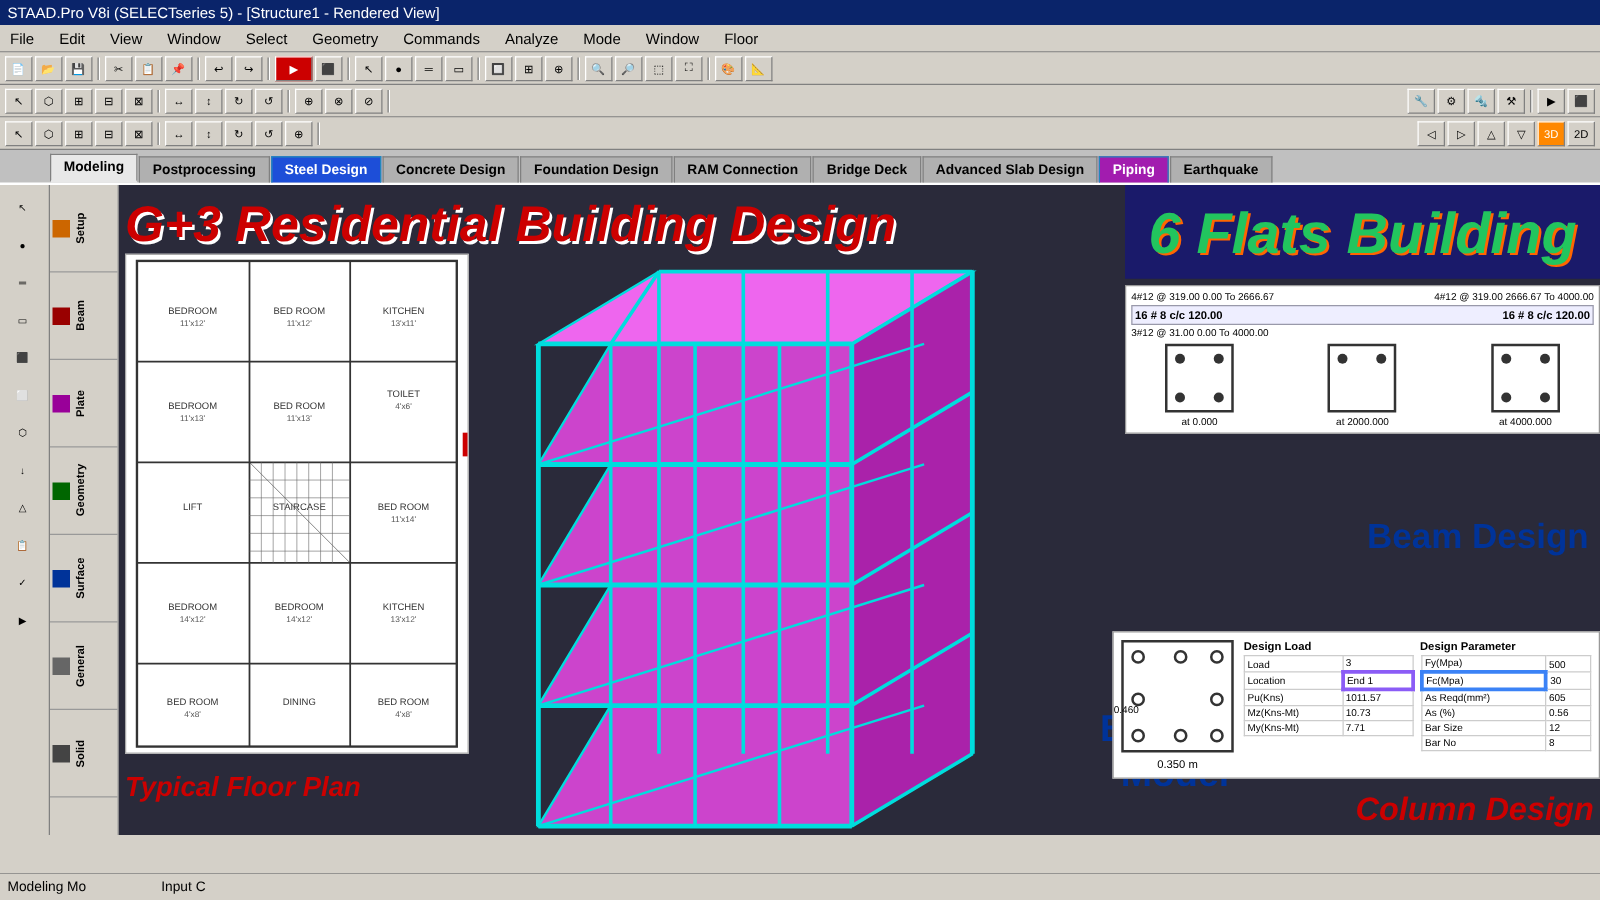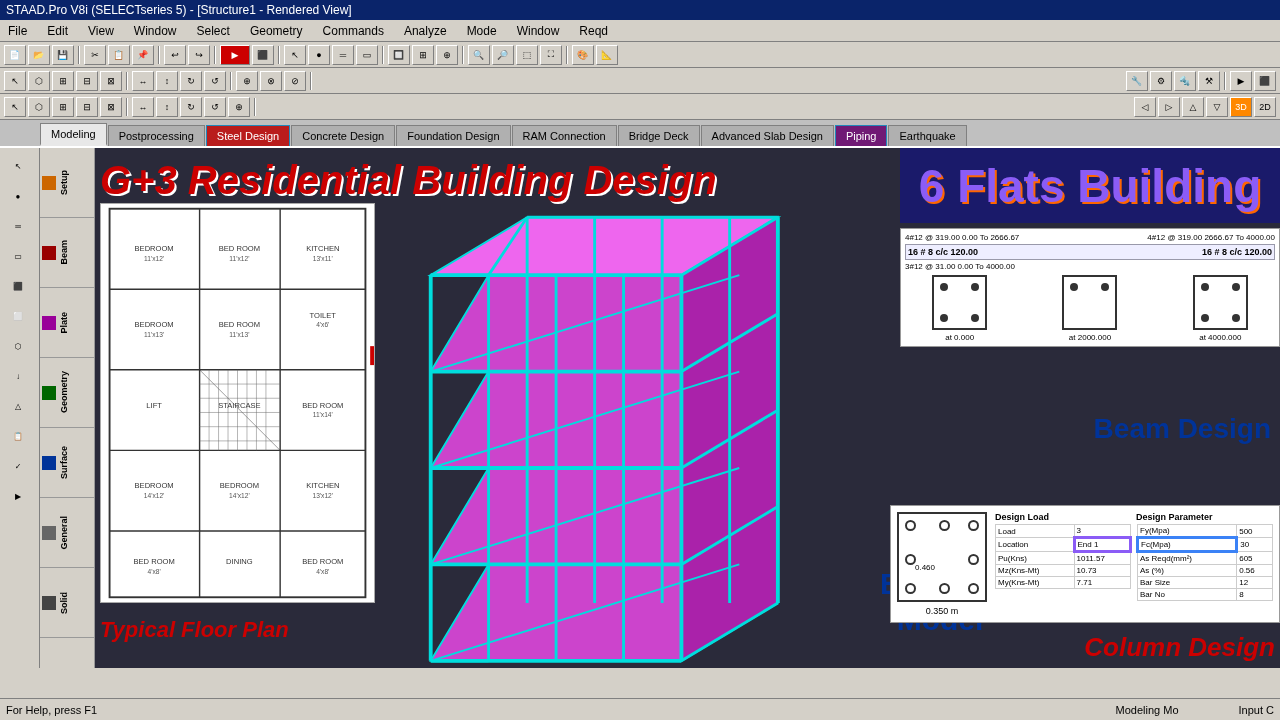--- a/index.html
+++ b/index.html
@@ -68,21 +68,21 @@
       background: #c0c0c0;
       height: 28px;
       display: flex;
       align-items: flex-end;
       padding-left: 40px;
       border-bottom: 2px solid #ffffff;
     }
     .tab {
       padding: 4px 10px;
       font-size: 11px;
-      font-weight: normal;
+      font-weight: bold;
       cursor: pointer;
       border: 1px solid #808080;
       border-bottom: none;
       background: #b0b0b0;
       color: #000;
       margin-right: 1px;
     }
     .tab.active {
       background: #e8e8e8;
       border-bottom: 2px solid #e8e8e8;
@@ -248,21 +248,21 @@
   <span class="menu-item">File</span>
   <span class="menu-item">Edit</span>
   <span class="menu-item">View</span>
   <span class="menu-item">Window</span>
   <span class="menu-item">Select</span>
   <span class="menu-item">Geometry</span>
   <span class="menu-item">Commands</span>
   <span class="menu-item">Analyze</span>
   <span class="menu-item">Mode</span>
   <span class="menu-item">Window</span>
-  <span class="menu-item">Reqd</span>
+  <span class="menu-item">Floor</span>
 </div>
 
 <div class="toolbar">
   <div class="tb-btn">📄</div>
   <div class="tb-btn">📂</div>
   <div class="tb-btn">💾</div>
   <div class="tb-sep"></div>
   <div class="tb-btn">✂</div>
   <div class="tb-btn">📋</div>
   <div class="tb-btn">📌</div>
@@ -335,27 +335,27 @@
   <div class="tb-btn">▷</div>
   <div class="tb-btn">△</div>
   <div class="tb-btn">▽</div>
   <div class="tb-btn" style="background:#ff8800;color:white;">3D</div>
   <div class="tb-btn">2D</div>
 </div>
 
 <div id="tab-bar">
   <div class="tab active">Modeling</div>
   <div class="tab">Postprocessing</div>
-  <div class="tab" style="background:#b91c1c;color:white;border-color:#2288bb;">Steel Design</div>
+  <div class="tab" style="background:#1d4ed8;color:white;border-color:#2288bb;">Steel Design</div>
   <div class="tab">Concrete Design</div>
   <div class="tab">Foundation Design</div>
   <div class="tab">RAM Connection</div>
   <div class="tab">Bridge Deck</div>
   <div class="tab">Advanced Slab Design</div>
-  <div class="tab" style="background:#701a75;color:white;border-color:#2288bb;">Piping</div>
+  <div class="tab" style="background:#a21caf;color:white;border-color:#2288bb;">Piping</div>
   <div class="tab">Earthquake</div>
 </div>
 
 <div id="main" style="height:520px;">
 
   <div id="left-sidebar">
     <div class="side-icon">↖</div>
     <div class="side-icon">●</div>
     <div class="side-icon">═</div>
     <div class="side-icon">▭</div>
@@ -520,21 +520,21 @@
       <line x1="80" y1="180" x2="400" y2="80" stroke="#00dddd" stroke-width="2"></line>
 
       <line x1="20" y1="490" x2="460" y2="490" stroke="#00dddd" stroke-width="2" stroke-dasharray="5,5"></line>
     </svg>
 
     <div style="position:absolute;bottom:30px;right:280px;color:#003399;font-size:30px;font-weight:900;text-align:center;line-height:1.2;">
       3D<br>Building<br>Model
     </div>
 
     <div style="position:absolute;top:0;right:0;width:380px;height:75px;background:#1a1a6a;display:flex;align-items:center;justify-content:center;">
-      <span style="color:#8b5cf6;font-size:46px;font-weight:900;text-shadow:2px 2px 0 #ff6600;">6 Flats Building</span>
+      <span style="color:#22c55e;font-size:46px;font-weight:900;font-style:italic;text-shadow:2px 2px 0 #ff6600;">6 Flats Building</span>
     </div>
 
     <div id="beam-panel" style="position:absolute;top:80px;right:0;width:380px;background:white;border:1px solid #999;font-size:9px;padding:4px;">
       <div style="display:flex;justify-content:space-between;font-size:8px;margin-bottom:2px;">
         <span>4#12 @ 319.00 0.00 To 2666.67</span>
         <span>4#12 @ 319.00 2666.67 To 4000.00</span>
       </div>
       <div style="background:#eef;border:1px solid #99a;padding:2px;margin-bottom:2px;display:flex;justify-content:space-between;">
         <span style="font-size:9px;font-weight:bold;">16 # 8 c/c 120.00</span>
         <span style="font-size:9px;font-weight:bold;">16 # 8 c/c 120.00</span>
@@ -587,21 +587,21 @@
           <div style="position:absolute;top:6px;left:40px;width:11px;height:11px;border-radius:50%;border:2px solid #333;background:white;"></div>
           <div style="position:absolute;top:6px;right:6px;width:11px;height:11px;border-radius:50%;border:2px solid #333;background:white;"></div>
           <div style="position:absolute;top:40px;left:6px;width:11px;height:11px;border-radius:50%;border:2px solid #333;background:white;"></div>
           <div style="position:absolute;top:40px;right:6px;width:11px;height:11px;border-radius:50%;border:2px solid #333;background:white;"></div>
           <div style="position:absolute;bottom:6px;left:6px;width:11px;height:11px;border-radius:50%;border:2px solid #333;background:white;"></div>
           <div style="position:absolute;bottom:6px;left:40px;width:11px;height:11px;border-radius:50%;border:2px solid #333;background:white;"></div>
           <div style="position:absolute;bottom:6px;right:6px;width:11px;height:11px;border-radius:50%;border:2px solid #333;background:white;"></div>
         </div>
         <span style="font-size:9px;margin-top:4px;">0.350 m</span>
 
-        <span style="font-size:8px;position:absolute;left:0;bottom:50px;padding-left:24px;">0.460</span>
+        <span style="font-size:8px;position:absolute;left:0;bottom:50px;">0.460</span>
       </div>
 
       <div style="flex:1;display:flex;flex-direction:column;gap:4px;">
         <div style="display:flex;gap:4px;">
 
           <div style="flex:1;">
             <div style="font-weight:bold;font-size:9px;margin-bottom:2px;">Design Load</div>
             <table style="width:100%;border-collapse:collapse;font-size:8px;">
               <tbody>
                   <tr>
@@ -665,16 +665,15 @@
 
     <div style="position:absolute;bottom:5px;right:5px;color:#cc0000;font-size:26px;font-weight:900;font-style:italic;">
       Column Design
     </div>
 
   </div>
 
 </div>
 
 <div id="status-bar" style="position:fixed;bottom:0;left:0;right:0;height:22px;background:#d4d0c8;border-top:1px solid #808080;display:flex;align-items:center;font-size:11px;padding:0 6px;">
-  <span style="flex:1;">For Help, press F1</span>
   <span style="margin-right:40px;">Modeling Mo</span>
   <span>Input C</span>
 </div>
 
 </body></html>

